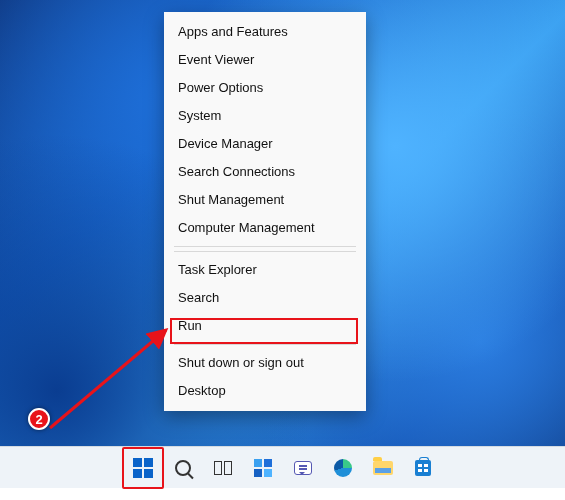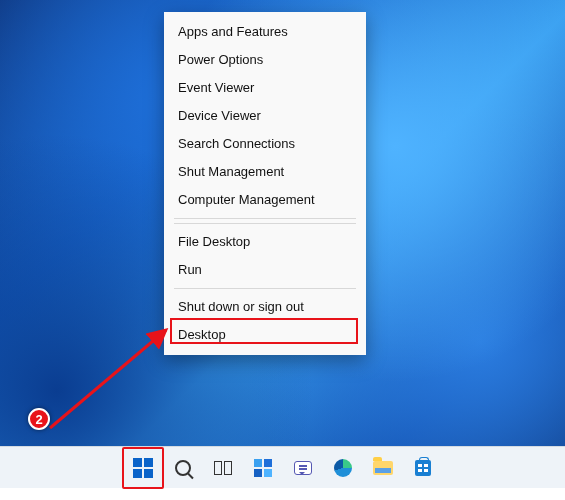--- a/index.html
+++ b/index.html
@@ -115,29 +115,31 @@
   .step2 { left: 28px;  bottom: 58px; }
   .arrow { position: absolute; pointer-events: none; }
 </style>
 </head>
 <body>
 
 <div class="desktop">
 
   <div class="ctx">
     <div class="item">Apps and Features</div>
+    <div class="item">Event Viewer</div>
     <div class="item">Power Options</div>
-    <div class="item">Event Viewer</div>
-    <div class="item">Device Viewer</div>
+    <div class="item">System</div>
+    <div class="item">Device Manager</div>
     <div class="item">Search Connections</div>
     <div class="item">Shut Management</div>
     <div class="item">Computer Management</div>
     <div class="sep"></div>
     <div class="sep"></div>
-    <div class="item">File Desktop</div>
+    <div class="item">Task Explorer</div>
+    <div class="item">Search</div>
     <div class="item">Run</div>
     <div class="sep"></div>
     <div class="item">Shut down or sign out</div>
     <div class="item">Desktop</div>
   </div>
 
   <div class="settings-highlight"></div>
 
   <svg class="arrow" style="left:177px; bottom:11px; width:50px; height:32px;">
     <defs>

